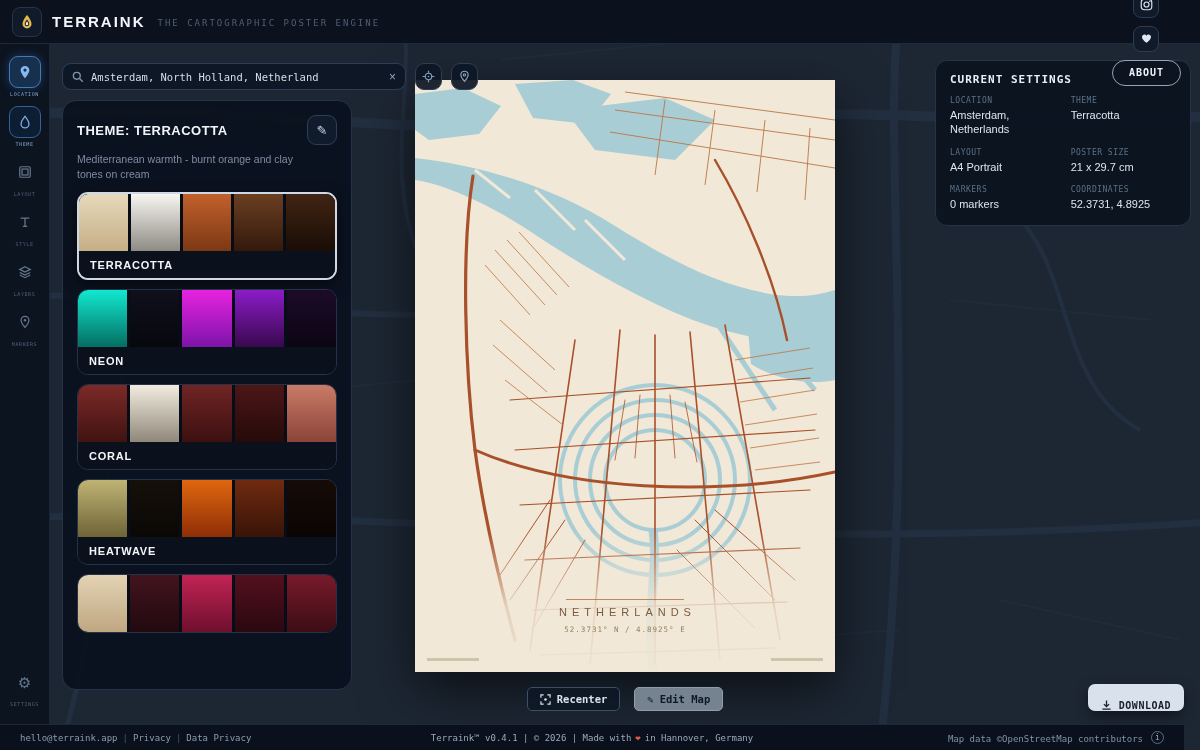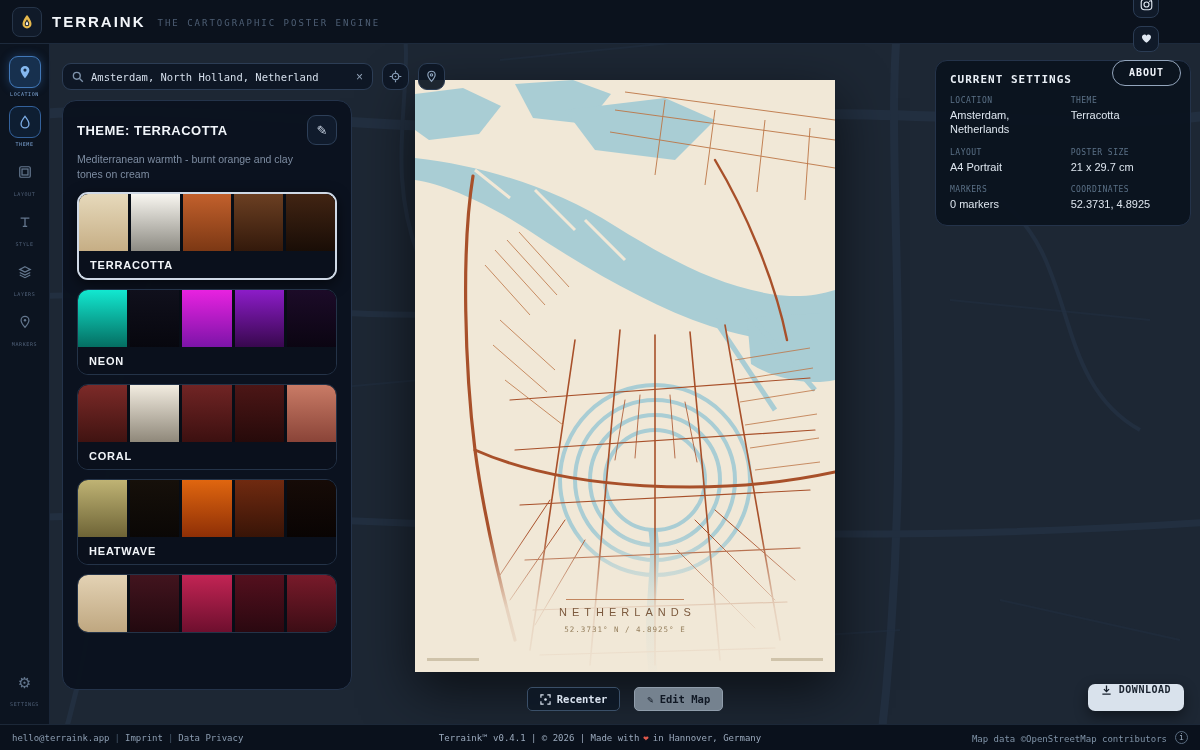--- a/index.html
+++ b/index.html
@@ -62,21 +62,21 @@
     font-family:"DejaVu Sans Mono",monospace; font-size:5px; letter-spacing:.6px;
     color:#51627a; margin-top:3px;
   }
   .rail-item.active .rail-label, .rail-item.outlined .rail-label { color:#7ea6d6; }
   .rail-settings { margin-top:auto; }
   .gear-glyph { font-size:15px; line-height:1; }
 
   
   .search-row { position:absolute; left:62px; top:63px; display:flex; gap:9px; align-items:center; z-index:20; }
   .search-box {
-    width:311px; height:27px; background:rgba(13,23,37,.93);
+    width:344px; height:27px; background:rgba(13,23,37,.93);
     border:1px solid #2c3d55; border-radius:9px;
     display:flex; align-items:center; padding:0 9px; gap:7px;
   }
   .search-box svg { flex:none; }
   .search-input {
     flex:1; background:transparent; border:none; outline:none;
     color:#d5dfec; font-family:"DejaVu Sans Mono",monospace; font-size:10.5px;
   }
   .clear-btn { color:#92a3b8; font-size:12px; cursor:pointer; line-height:1; }
   .round-btn {
@@ -155,30 +155,30 @@
     letter-spacing:1px; color:#e9eff6; margin-bottom:10px;
   }
   .sp-grid { display:grid; grid-template-columns:1.05fr 1fr; row-gap:11px; column-gap:10px; }
   .f-label { font-family:"DejaVu Sans Mono",monospace; font-size:8px; letter-spacing:.5px; color:#5b7187; margin-bottom:3px; }
   .f-value { font-size:11px; color:#dde5ee; line-height:1.3; }
 
   
   .download-btn {
     position:absolute; right:16px; top:684px; height:27px; z-index:20;
     background:#d9e2ec; color:#17202c; border:none; border-radius:7px;
-    display:flex; align-items:flex-start; gap:7px; padding:0 13px;
+    display:flex; align-items:flex-end; gap:7px; padding:0 13px;
     font-family:"DejaVu Sans Mono",monospace; font-size:10px; font-weight:bold; letter-spacing:.5px;
     cursor:pointer; box-shadow:0 5px 14px rgba(0,0,0,.45);
   }
 
   
   footer {
-    position:absolute; bottom:0; left:0; right:0; height:26px;
+    position:absolute; bottom:0; left:0; right:16px; height:26px;
     background:#0a111c; border-top:1px solid #1c2838;
-    display:flex; align-items:center; padding:0 12px; z-index:30;
+    display:flex; align-items:center; padding:0 20px; z-index:30;
     font-family:"DejaVu Sans Mono",monospace; font-size:9px; color:#8b9cb0;
   }
   .footer-left { display:flex; gap:5px; align-items:center; }
   .footer-sep { color:#46586c; }
   .footer-center { position:absolute; left:50%; transform:translateX(-50%); display:flex; gap:4px; align-items:center; color:#9aa9bc; }
   .heart { color:#e25a4c; }
   .footer-right { margin-left:auto; display:flex; gap:8px; align-items:flex-end; color:#7f92a6; }
   .info-circle {
     width:13px; height:13px; border:1px solid #5a6c80; border-radius:50%;
     display:flex; align-items:center; justify-content:center; font-size:8px; color:#9fb0c2; cursor:pointer;
@@ -495,21 +495,21 @@
   <svg width="11" height="12" viewBox="0 0 12 12" fill="none" stroke="currentColor" stroke-width="1.4">
     <path d="M6,1 V7.5 M3.2,5 L6,7.8 L8.8,5 M1.5,10.5 H10.5"></path>
   </svg>
   <span>DOWNLOAD</span>
 </button>
 
 <footer>
   <div class="footer-left">
     <span>hello@terraink.app</span>
     <span class="footer-sep">|</span>
-    <span>Imprint</span>
+    <span>Privacy</span>
     <span class="footer-sep">|</span>
     <span>Data Privacy</span>
   </div>
   <div class="footer-center">
     <span>Terraink™ v0.4.1 | © 2026 | Made with</span>
     <span class="heart">❤</span>
     <span>in Hannover, Germany</span>
   </div>
   <div class="footer-right">
     <span>Map data ©OpenStreetMap contributors</span>

